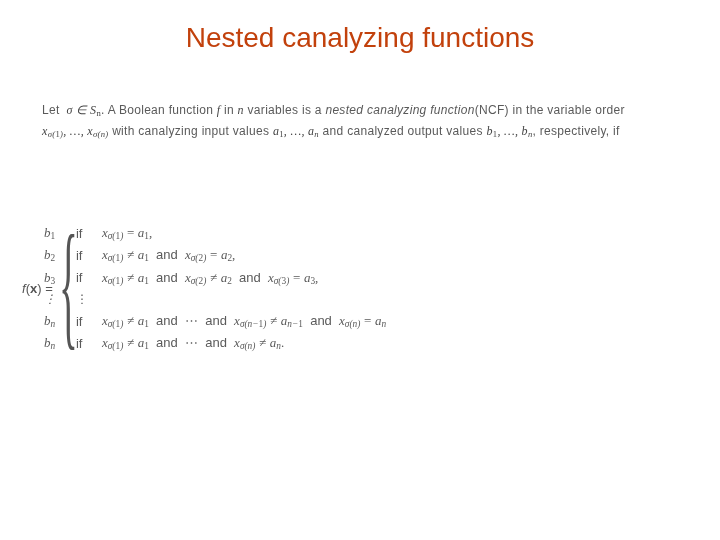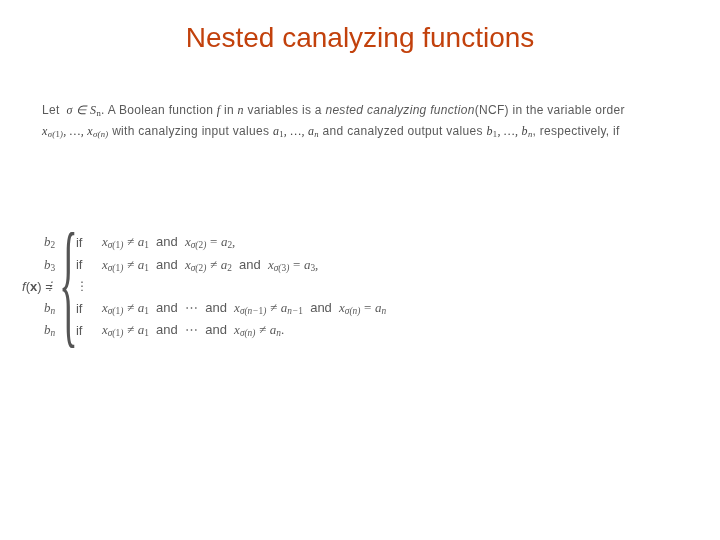--- a/index.html
+++ b/index.html
@@ -108,20 +108,25 @@
 <div class="body-text">
   <span>Let</span>
   <span class="math">&nbsp;σ&nbsp;∈&nbsp;S<sub class="subn">n</sub></span><span>. A Boolean function </span><span class="math">f</span><span> in </span><span class="math">n</span><span> variables is a </span><i><span>nested canalyzing function</span></i><span>(NCF) in the variable order </span><span class="math">x<sub>σ(<span class="subn">1</span>)</sub>,&nbsp;…,&nbsp;x<sub>σ(n)</sub></span><span> with canalyzing input values </span><span class="math">a<sub class="subn">1</sub>,&nbsp;…,&nbsp;a<sub>n</sub></span><span> and canalyzed output values </span><span class="math">b<sub class="subn">1</sub>,&nbsp;…,&nbsp;b<sub>n</sub></span><span>, respectively, if</span>
 </div>
 
 <div class="eqwrap">
   <div class="fx"><span class="f">f</span>(<b style="font-weight:600">x</b>) =</div>
   <div class="brace">{</div>
   <table class="cases">
     <tbody>
+          <tr>
+      <td class="out"><span class="tm">b</span><sub class="subn">1</sub></td>
+      <td class="if">if</td>
+      <td><span class="tm">x</span><sub>σ(<span class="subn">1</span>)</sub> <span class="tn">=</span> <span class="tm">a</span><sub class="subn">1</sub><span class="tn">,</span></td>
+    </tr>
     <tr>
       <td class="out"><span class="tm">b</span><sub class="subn">2</sub></td>
       <td class="if">if</td>
       <td><span class="tm">x</span><sub>σ(<span class="subn">1</span>)</sub> <span class="tn">≠</span> <span class="tm">a</span><sub class="subn">1</sub> &nbsp;and&nbsp; <span class="tm">x</span><sub>σ(<span class="subn">2</span>)</sub> <span class="tn">=</span> <span class="tm">a</span><sub class="subn">2</sub><span class="tn">,</span></td>
     </tr>
     <tr>
       <td class="out"><span class="tm">b</span><sub class="subn">3</sub></td>
       <td class="if">if</td>
       <td><span class="tm">x</span><sub>σ(<span class="subn">1</span>)</sub> <span class="tn">≠</span> <span class="tm">a</span><sub class="subn">1</sub> &nbsp;and&nbsp; <span class="tm">x</span><sub>σ(<span class="subn">2</span>)</sub> <span class="tn">≠</span> <span class="tm">a</span><sub class="subn">2</sub> &nbsp;and&nbsp; <span class="tm">x</span><sub>σ(<span class="subn">3</span>)</sub> <span class="tn">=</span> <span class="tm">a</span><sub class="subn">3</sub><span class="tn">,</span></td>
     </tr>

